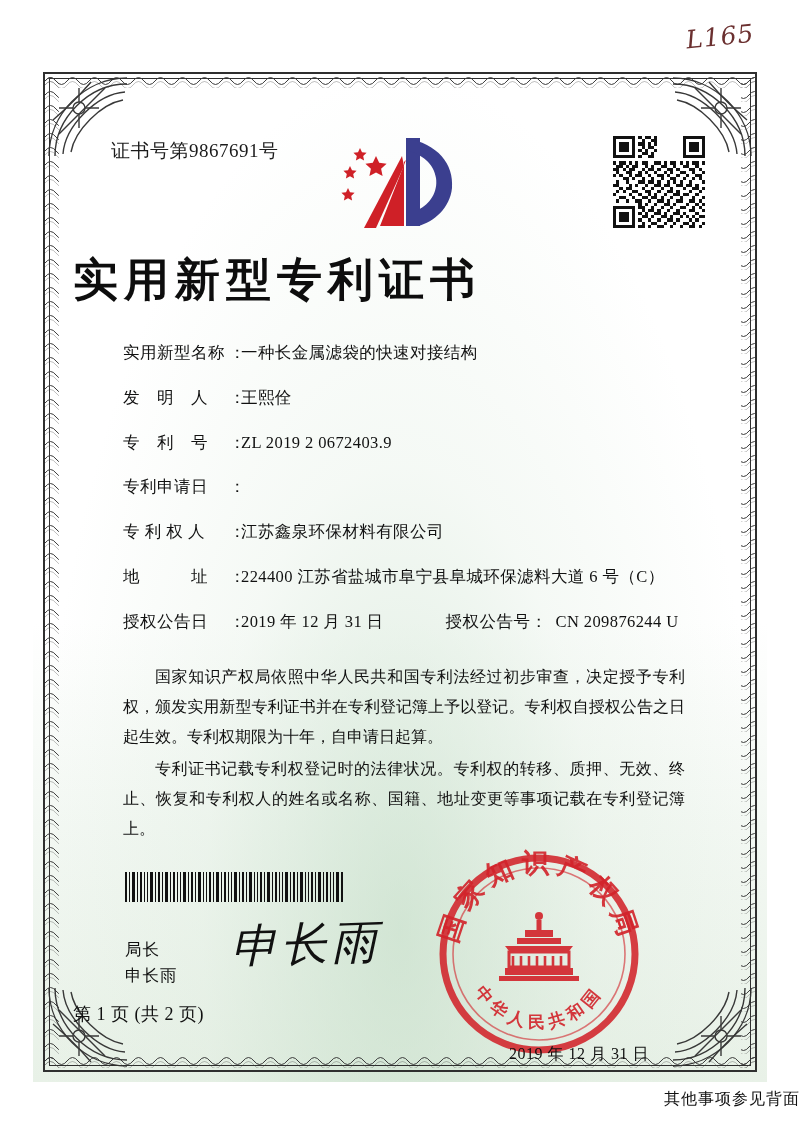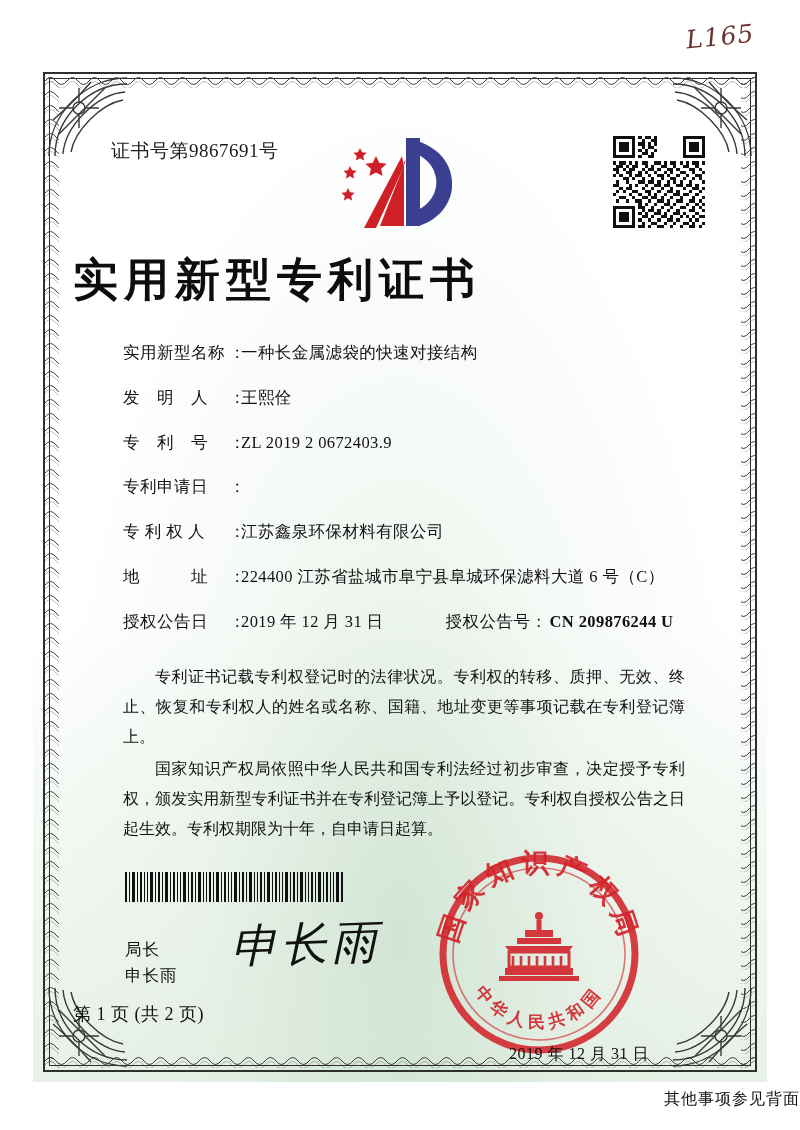--- a/index.html
+++ b/index.html
@@ -160,23 +160,22 @@
   .field-value {
     flex: 1 1 auto;
     letter-spacing: 0.4px;
   }
   .field-row.dual .field-value { flex: 0 0 auto; }
   .field-inline-label {
     margin-left: 62px;
     letter-spacing: 0.5px;
   }
   .field-inline-value {
-    margin-left: 2px;
+    margin-left: 8px;
     letter-spacing: 0.4px;
-    font-weight: bold;
   }
 
   .paragraphs {
     position: absolute;
     left: 50px;
     right: 42px;
     top: 560px;
     font-size: 16px;
     line-height: 30px;
     text-align: justify;
@@ -617,22 +616,22 @@
         <span class="field-label">授权公告日</span>
         <span class="field-colon">：</span>
         <span class="field-value">2019 年 12 月 31 日</span>
         <span class="field-inline-label">授权公告号：</span>
         <span class="field-inline-value">CN 209876244 U</span>
       </div>
 
     </div>
 
     <div class="paragraphs">
+      <p>国家知识产权局依照中华人民共和国专利法经过初步审查，决定授予专利权，颁发实用新型专利证书并在专利登记簿上予以登记。专利权自授权公告之日起生效。专利权期限为十年，自申请日起算。</p>
       <p>专利证书记载专利权登记时的法律状况。专利权的转移、质押、无效、终止、恢复和专利权人的姓名或名称、国籍、地址变更等事项记载在专利登记簿上。</p>
-      <p>国家知识产权局依照中华人民共和国专利法经过初步审查，决定授予专利权，颁发实用新型专利证书并在专利登记簿上予以登记。专利权自授权公告之日起生效。专利权期限为十年，自申请日起算。</p>
     </div>
 
     <div class="barcode">
       <svg viewBox="0 0 218 30" preserveAspectRatio="none" xmlns="http://www.w3.org/2000/svg" shape-rendering="crispEdges">
         <rect width="218" height="30" fill="#ffffff" opacity="0"></rect>
         <g fill="#111111">
           <rect x="0" y="0" width="2" height="30"></rect>
             <rect x="4" y="0" width="1" height="30"></rect>
           <rect x="7" y="0" width="3" height="30"></rect>
             <rect x="12" y="0" width="1" height="30"></rect>

